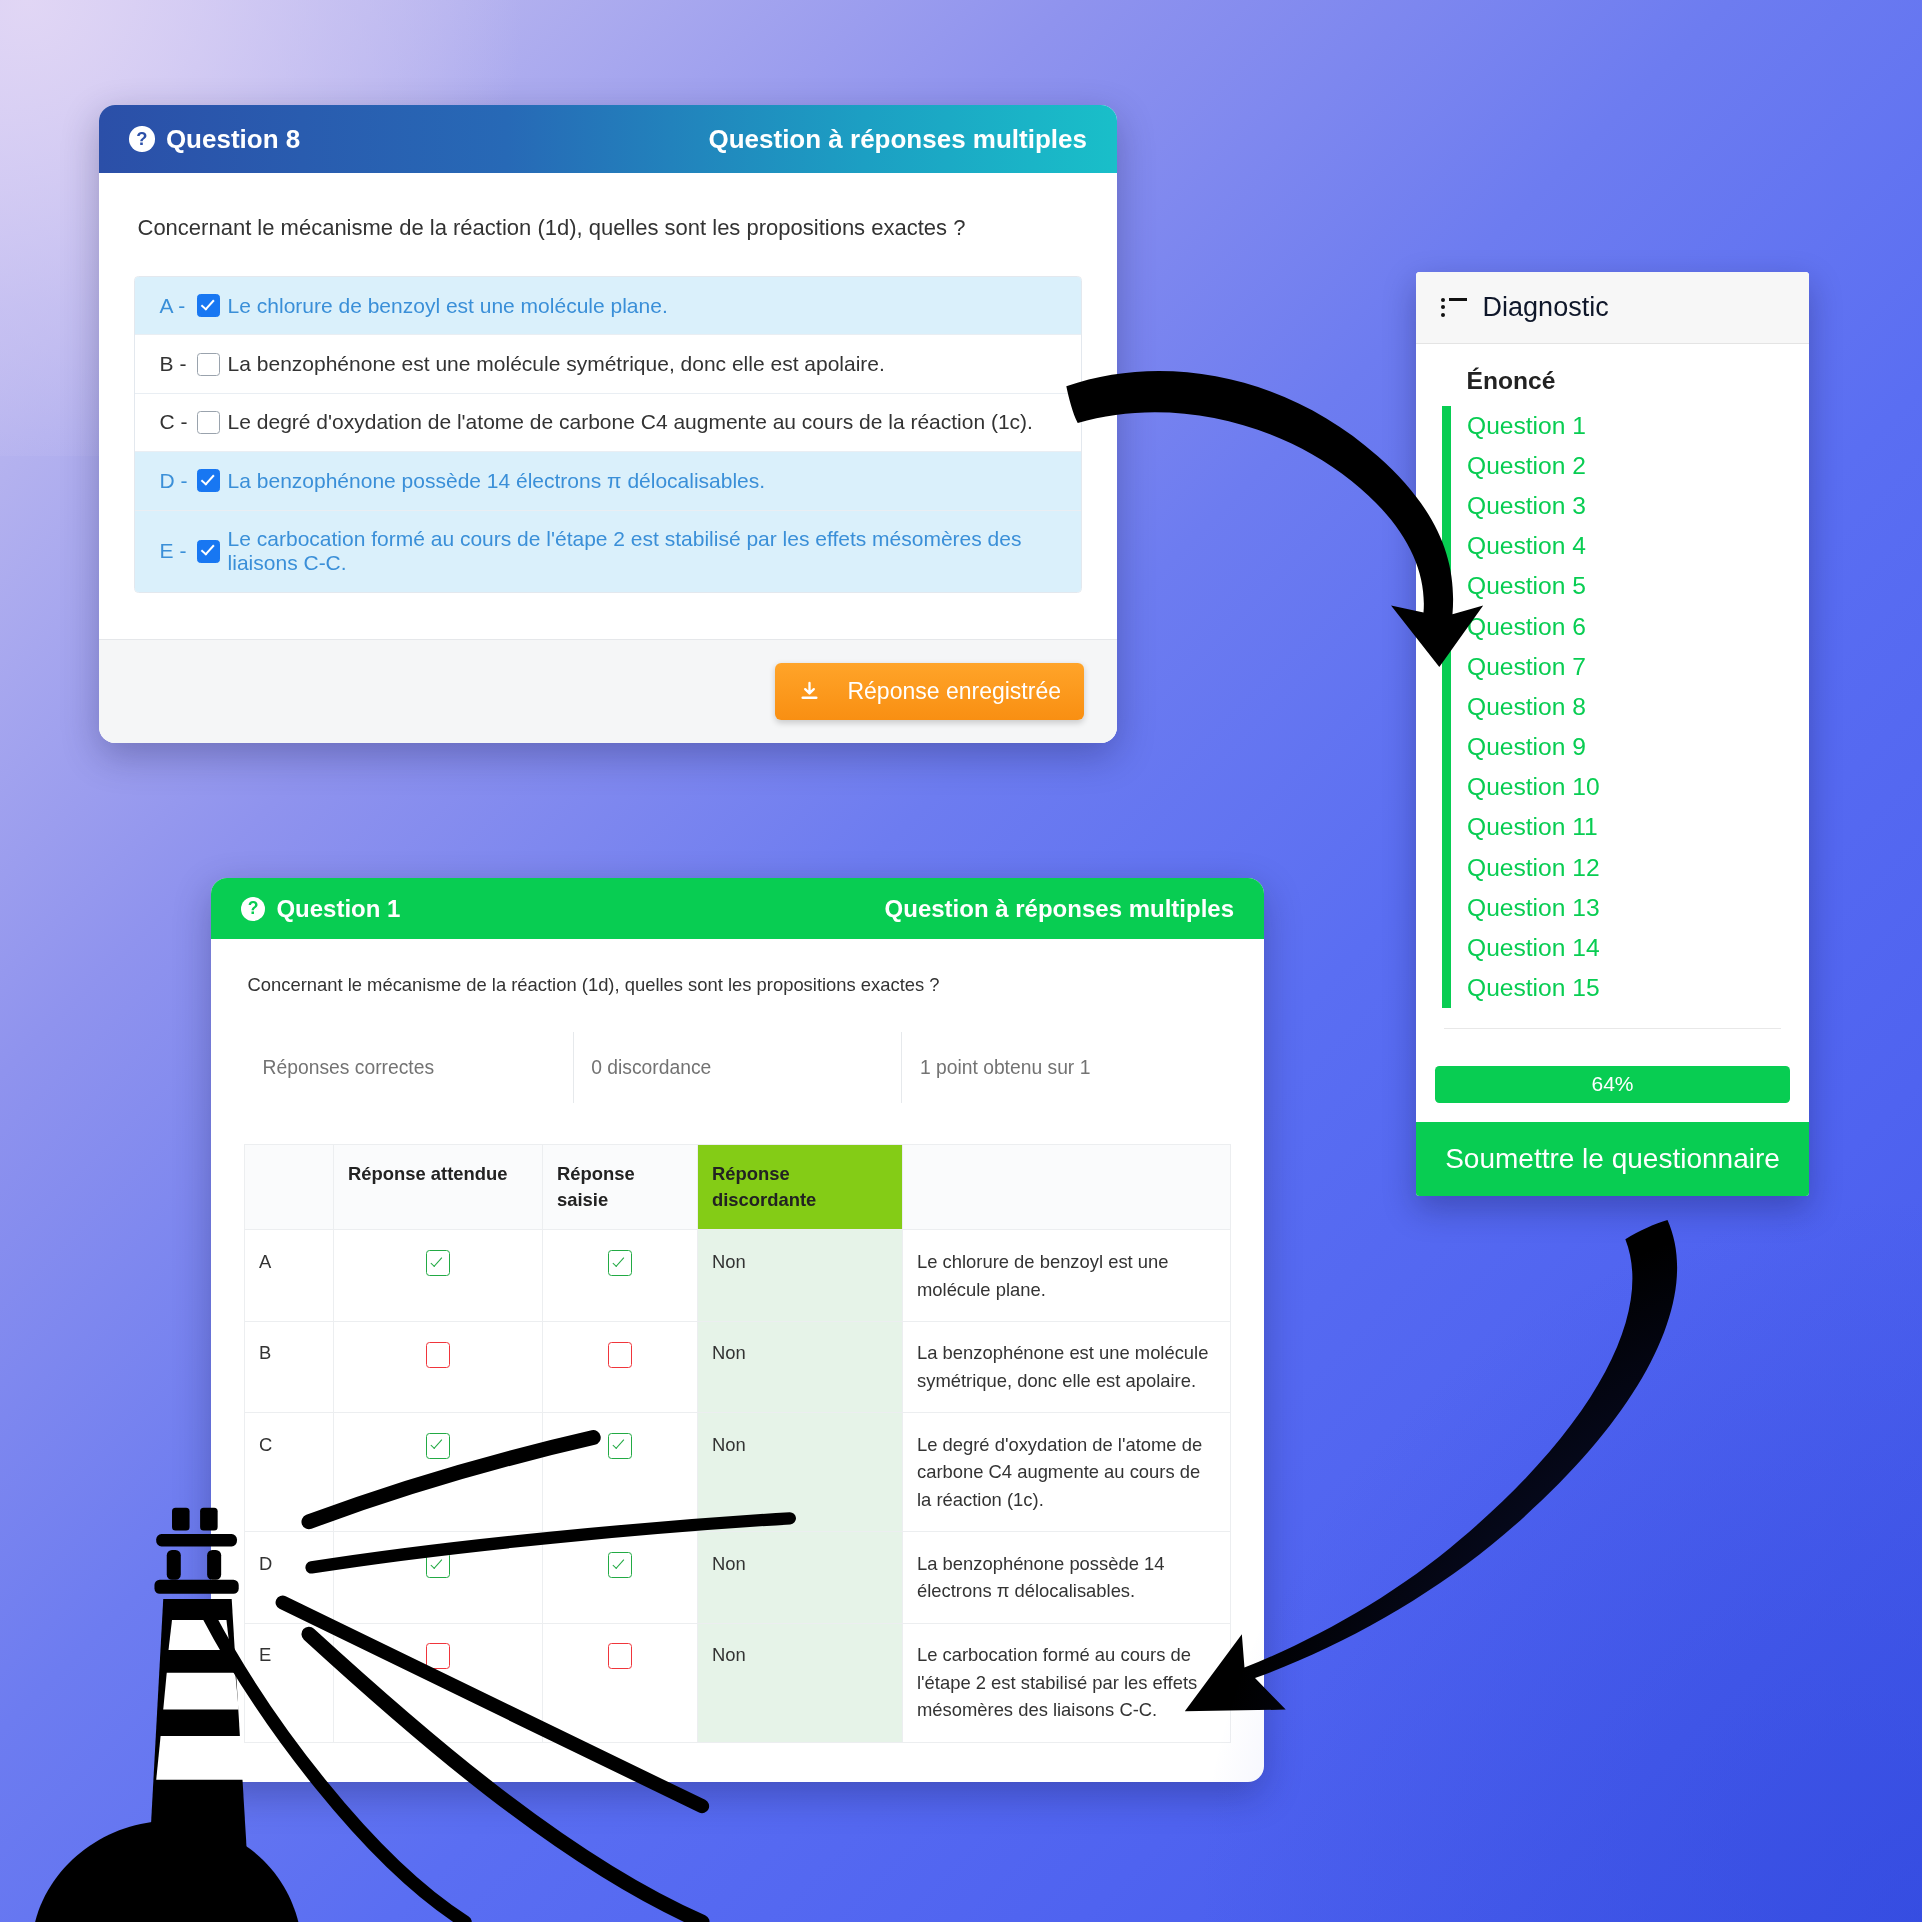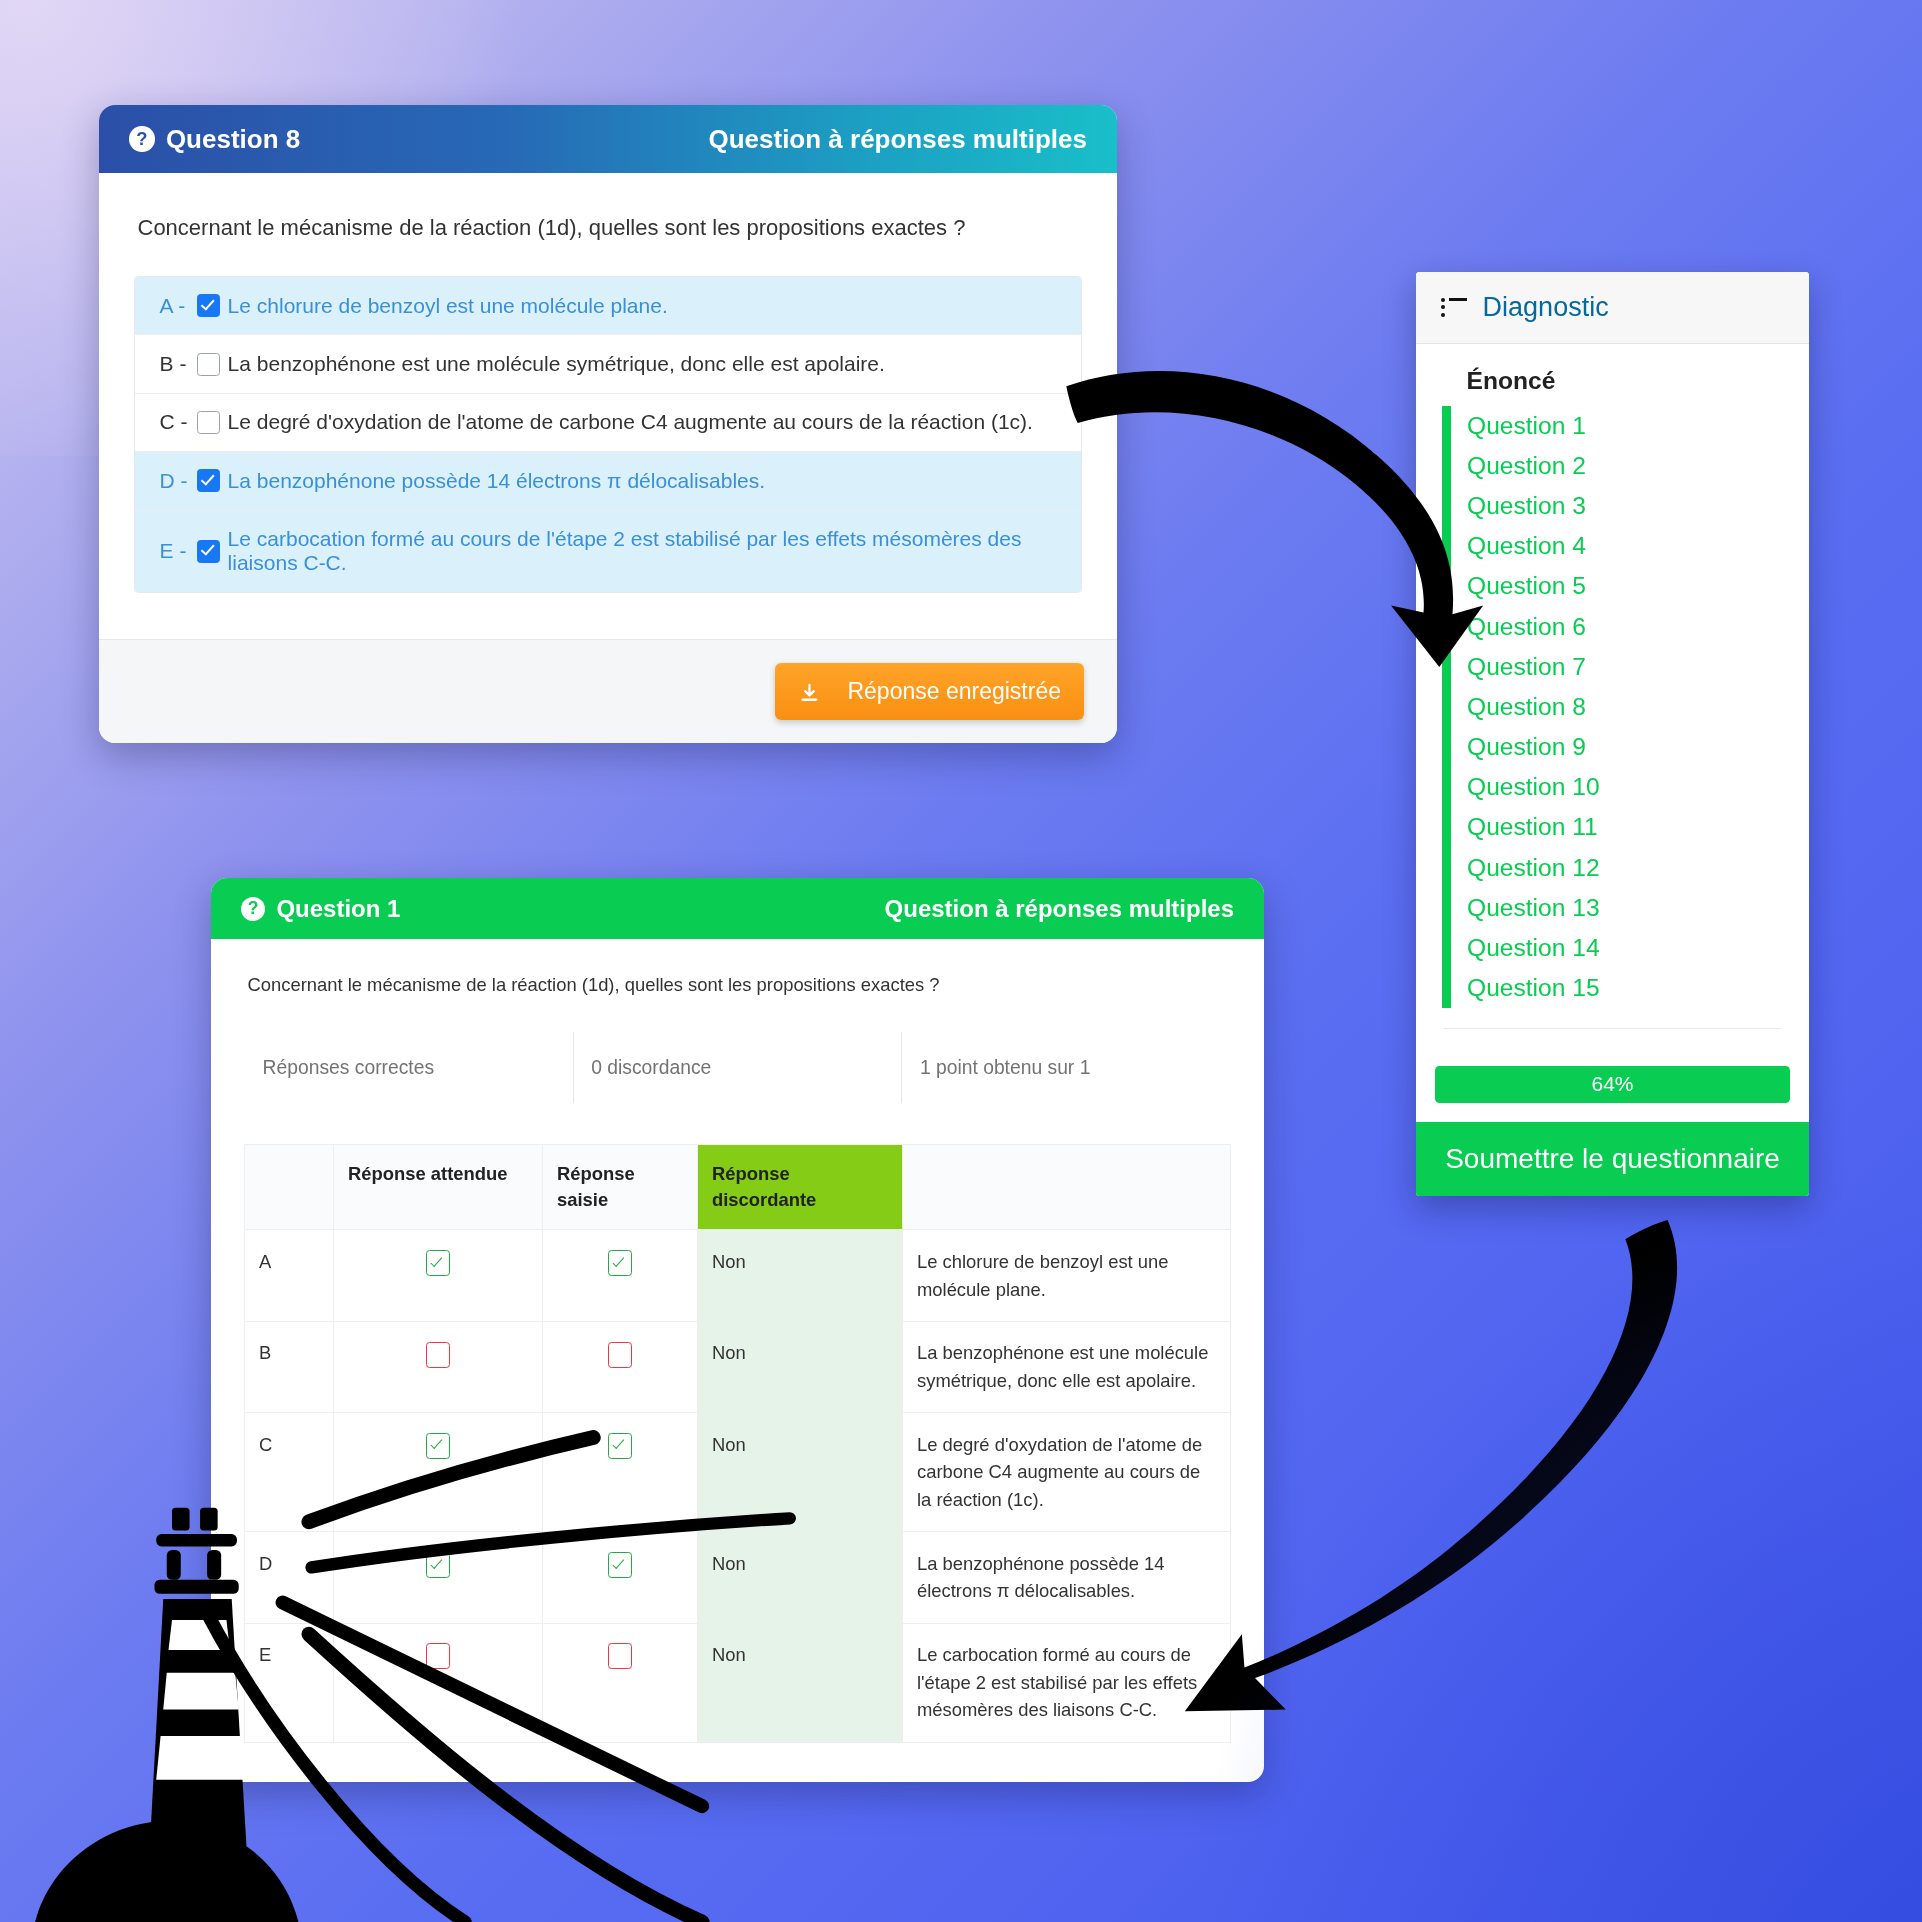--- a/index.html
+++ b/index.html
@@ -47,21 +47,21 @@
   .cbx{ width:21px;height:21px;border:1.4px solid #9aa3ad;border-radius:3.5px;
         background:#fff; display:inline-block; vertical-align:middle;
         margin:0 8px 0 0; position:relative; flex:0 0 auto;}
   .cbx.on{ background:#1877f2; border-color:#1877f2; }
   .cbx.on::after{ content:""; position:absolute; left:6.1px; top:1.8px; width:5.3px;height:11.4px;
         border:solid #fff; border-width:0 2.6px 2.6px 0; transform:rotate(42deg); }
   .card-foot{ background:#f5f6f7; border-top:0.9px solid #e5e7ea; margin-top:37px;
         padding:23px 33px; display:flex; justify-content:flex-end; }
   .btn-orange{ background:linear-gradient(180deg,#ffa429 0%,#f98f12 100%);
         color:#fff; border:none; border-radius:6.1px; padding:15px 23px;
-        font-size:23px; display:inline-flex; align-items:flex-end; gap:26px;
+        font-size:23px; display:inline-flex; align-items:center; gap:26px;
         box-shadow:0 2.6px 6.1px rgba(0,0,0,.18); cursor:pointer;
         font-family:"Liberation Sans",sans-serif; }
 
   
   #bot-card{ left:211px; top:878px; width:1053px; }
   #bot-card .card-head{ height:61px; font-size:24px; background:#08cd52; }
   #bot-card .q-icon{ color:#08cd52; font-size:17.6px; width:24px;height:24px; }
   #bot-card .card-body{ padding:35px 33px 39px 33px; }
   #bot-card .prompt{ font-size:18.4px; margin-bottom:35px; }
   .sumtable{ width:100%; border-collapse:collapse; border:0.9px solid #e6e9ec;
@@ -85,21 +85,21 @@
   .mini.no{ border-color:#f0353b; }
   .mini.yes::after{ content:""; position:absolute; left:7px; top:3.5px; width:4.4px;height:10.5px;
          border:solid #22aa44; border-width:0 1.8px 1.8px 0; transform:rotate(42deg); }
   .cellmid{ text-align:center; }
 
   
   #sidebar{ position:absolute; left:1416px; top:272px; width:393px;
             background:#fff; border-radius:3.5px; box-shadow:0 12.3px 33px rgba(20,20,70,.32); overflow:hidden; }
   .sb-head{ background:#f7f7f7; border-bottom:0.9px solid #e4e4e4; padding:20px 24.6px;
             display:flex; align-items:center; gap:16px; }
-  .sb-head .t{ font-size:27px; color:#0369a1; }
+  .sb-head .t{ font-size:27px; color:#0f172a; }
   .list-icon{ width:26px;height:20px; display:inline-block; position:relative; }
   .list-icon i{ position:absolute; left:8px; width:18.4px; height:3px; background:#111; display:block; }
   .list-icon i:nth-child(1){ top:0.9px; } .list-icon i:nth-child(2){ top:8.3px; } .list-icon i:nth-child(3){ top:16px; }
   .list-icon b{ position:absolute; left:0; width:4px;height:4px;border-radius:50%;background:#111; display:block;}
   .list-icon b:nth-of-type(1){ top:0px; } .list-icon b:nth-of-type(2){ top:7.5px; } .list-icon b:nth-of-type(3){ top:15px; }
   .sb-body{ padding:23px 26px 12.3px 26px; }
   .sb-title{ font-size:24.6px; font-weight:bold; color:#222; margin:0 0 10.5px 24.6px; }
   .qwrap{ border-left:9.7px solid #08cd52; padding-left:16px; }
   .qlink{ display:block; font-size:24.6px; color:#08cd52; padding:6.1px 0 6.1px 0; text-decoration:none; }
   .sb-sep{ border-top:0.9px solid #e8e8e8; margin:19.3px 1.8px 0 1.8px; }

